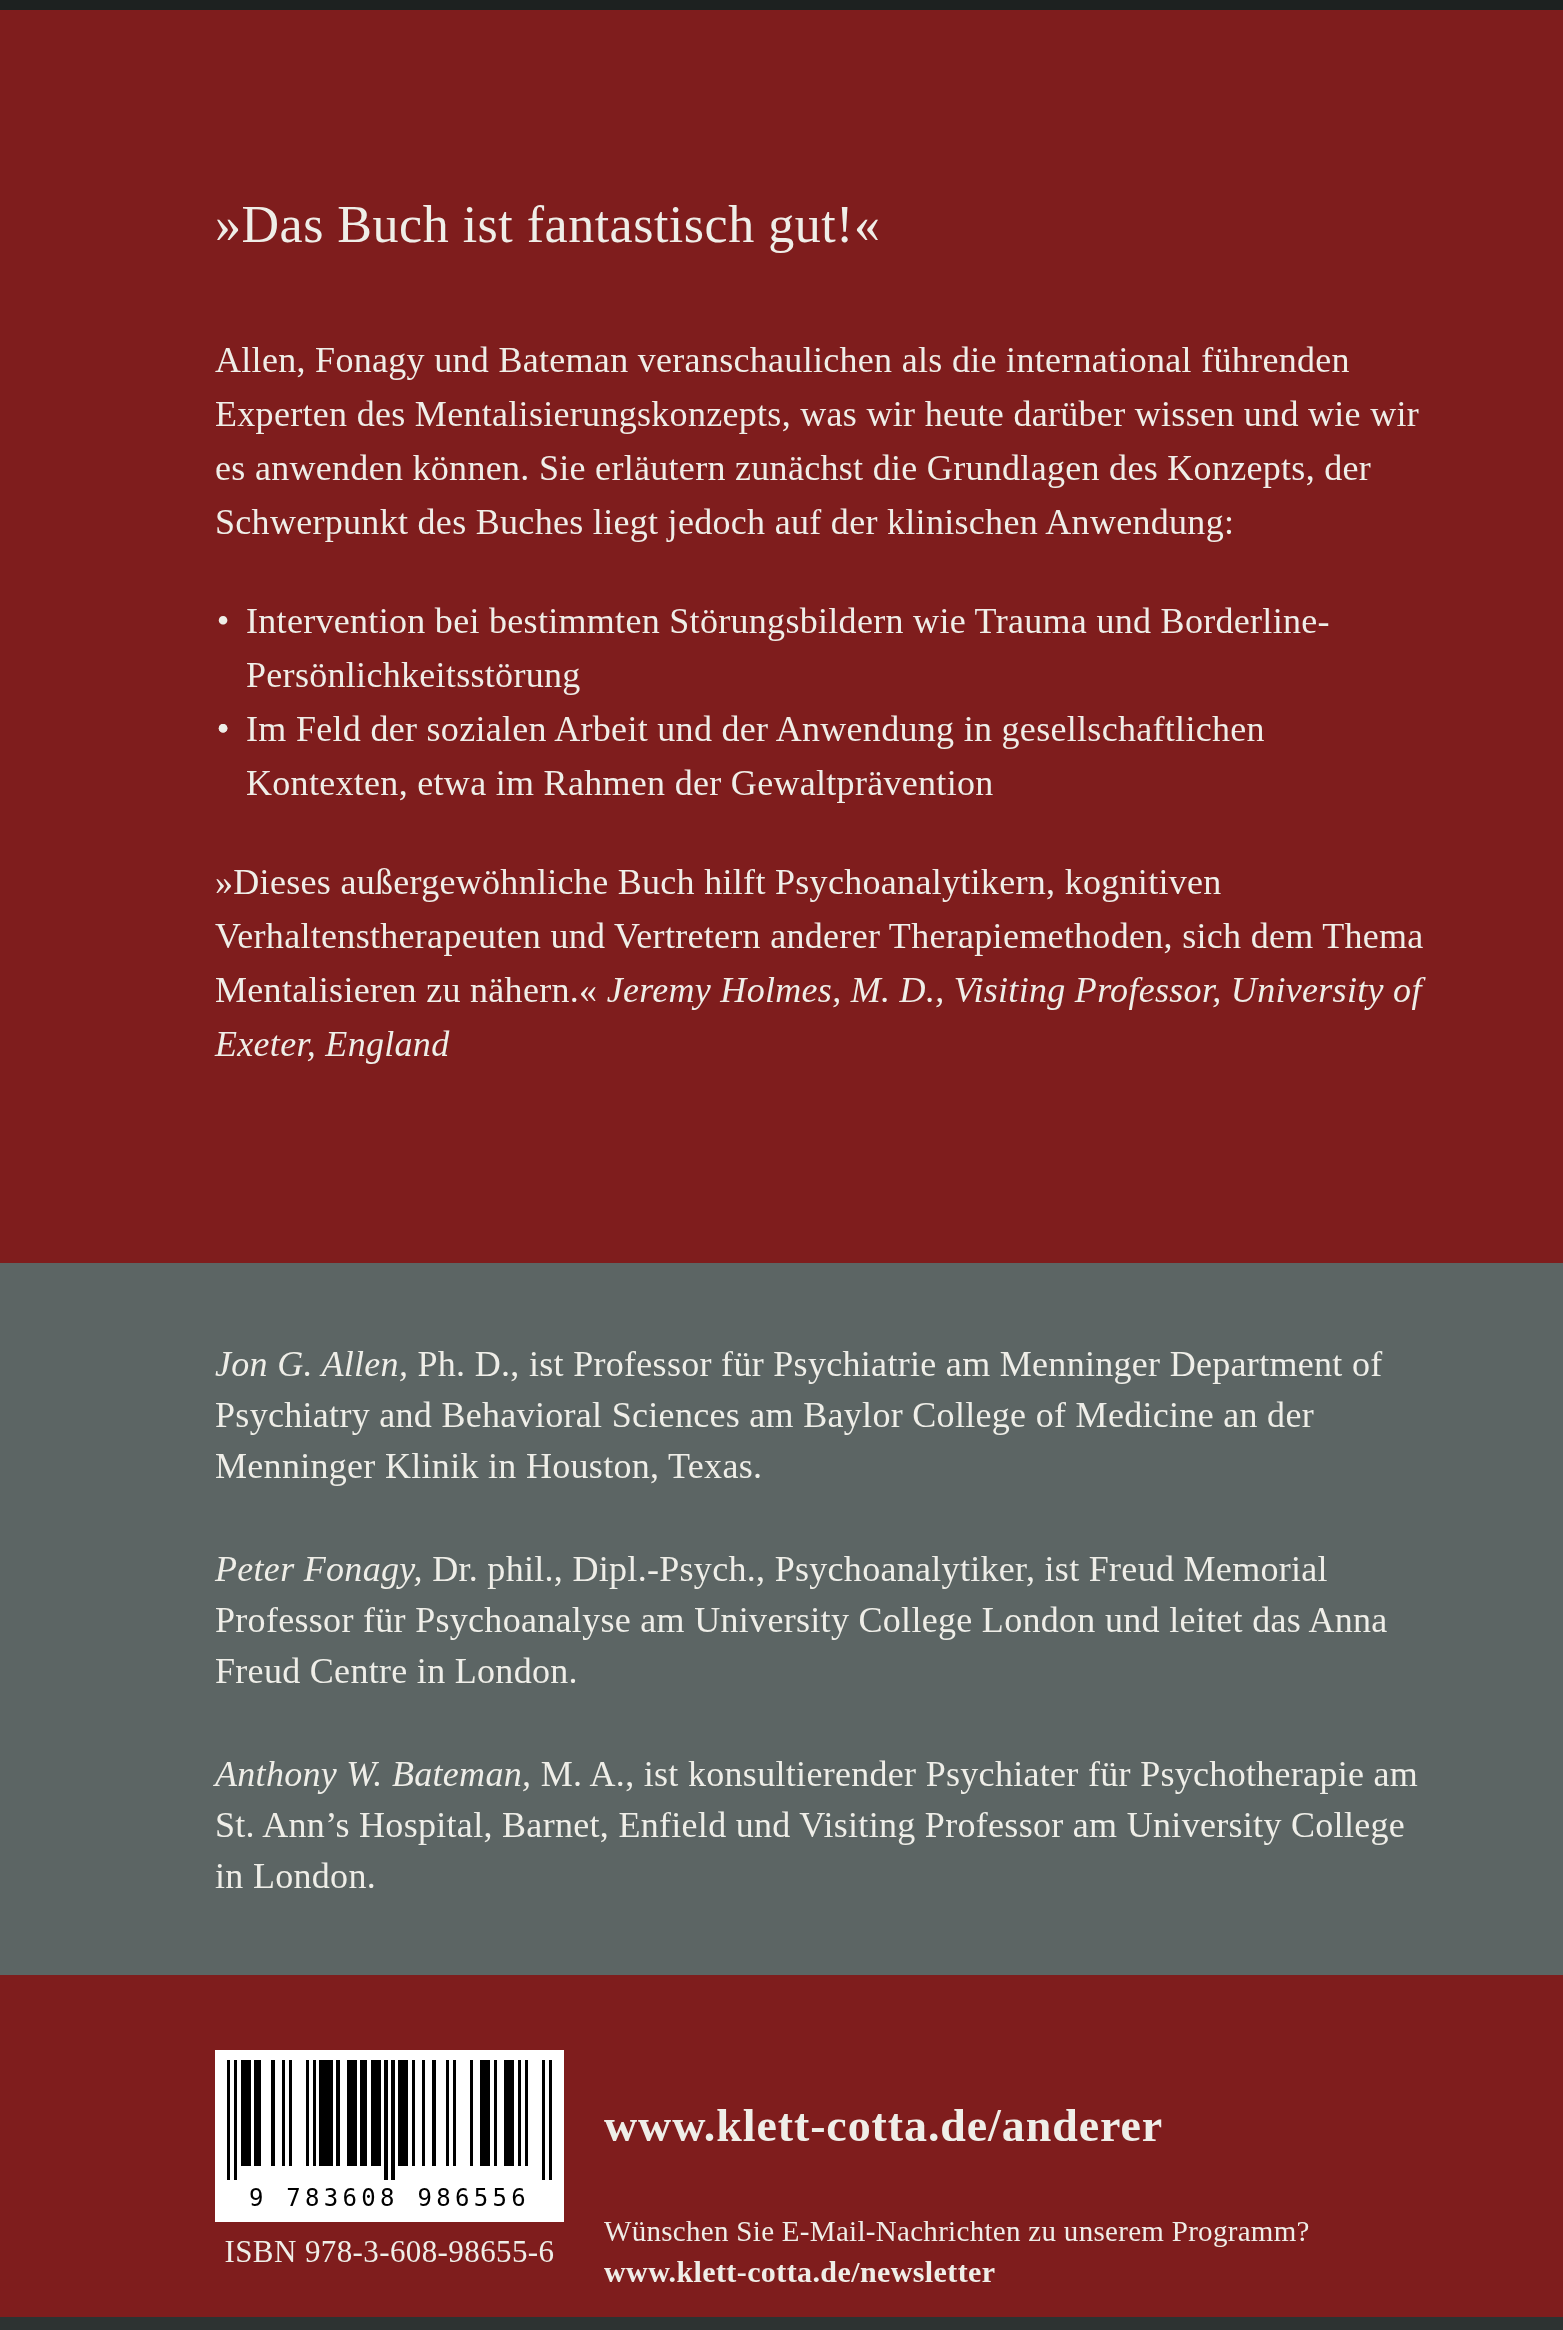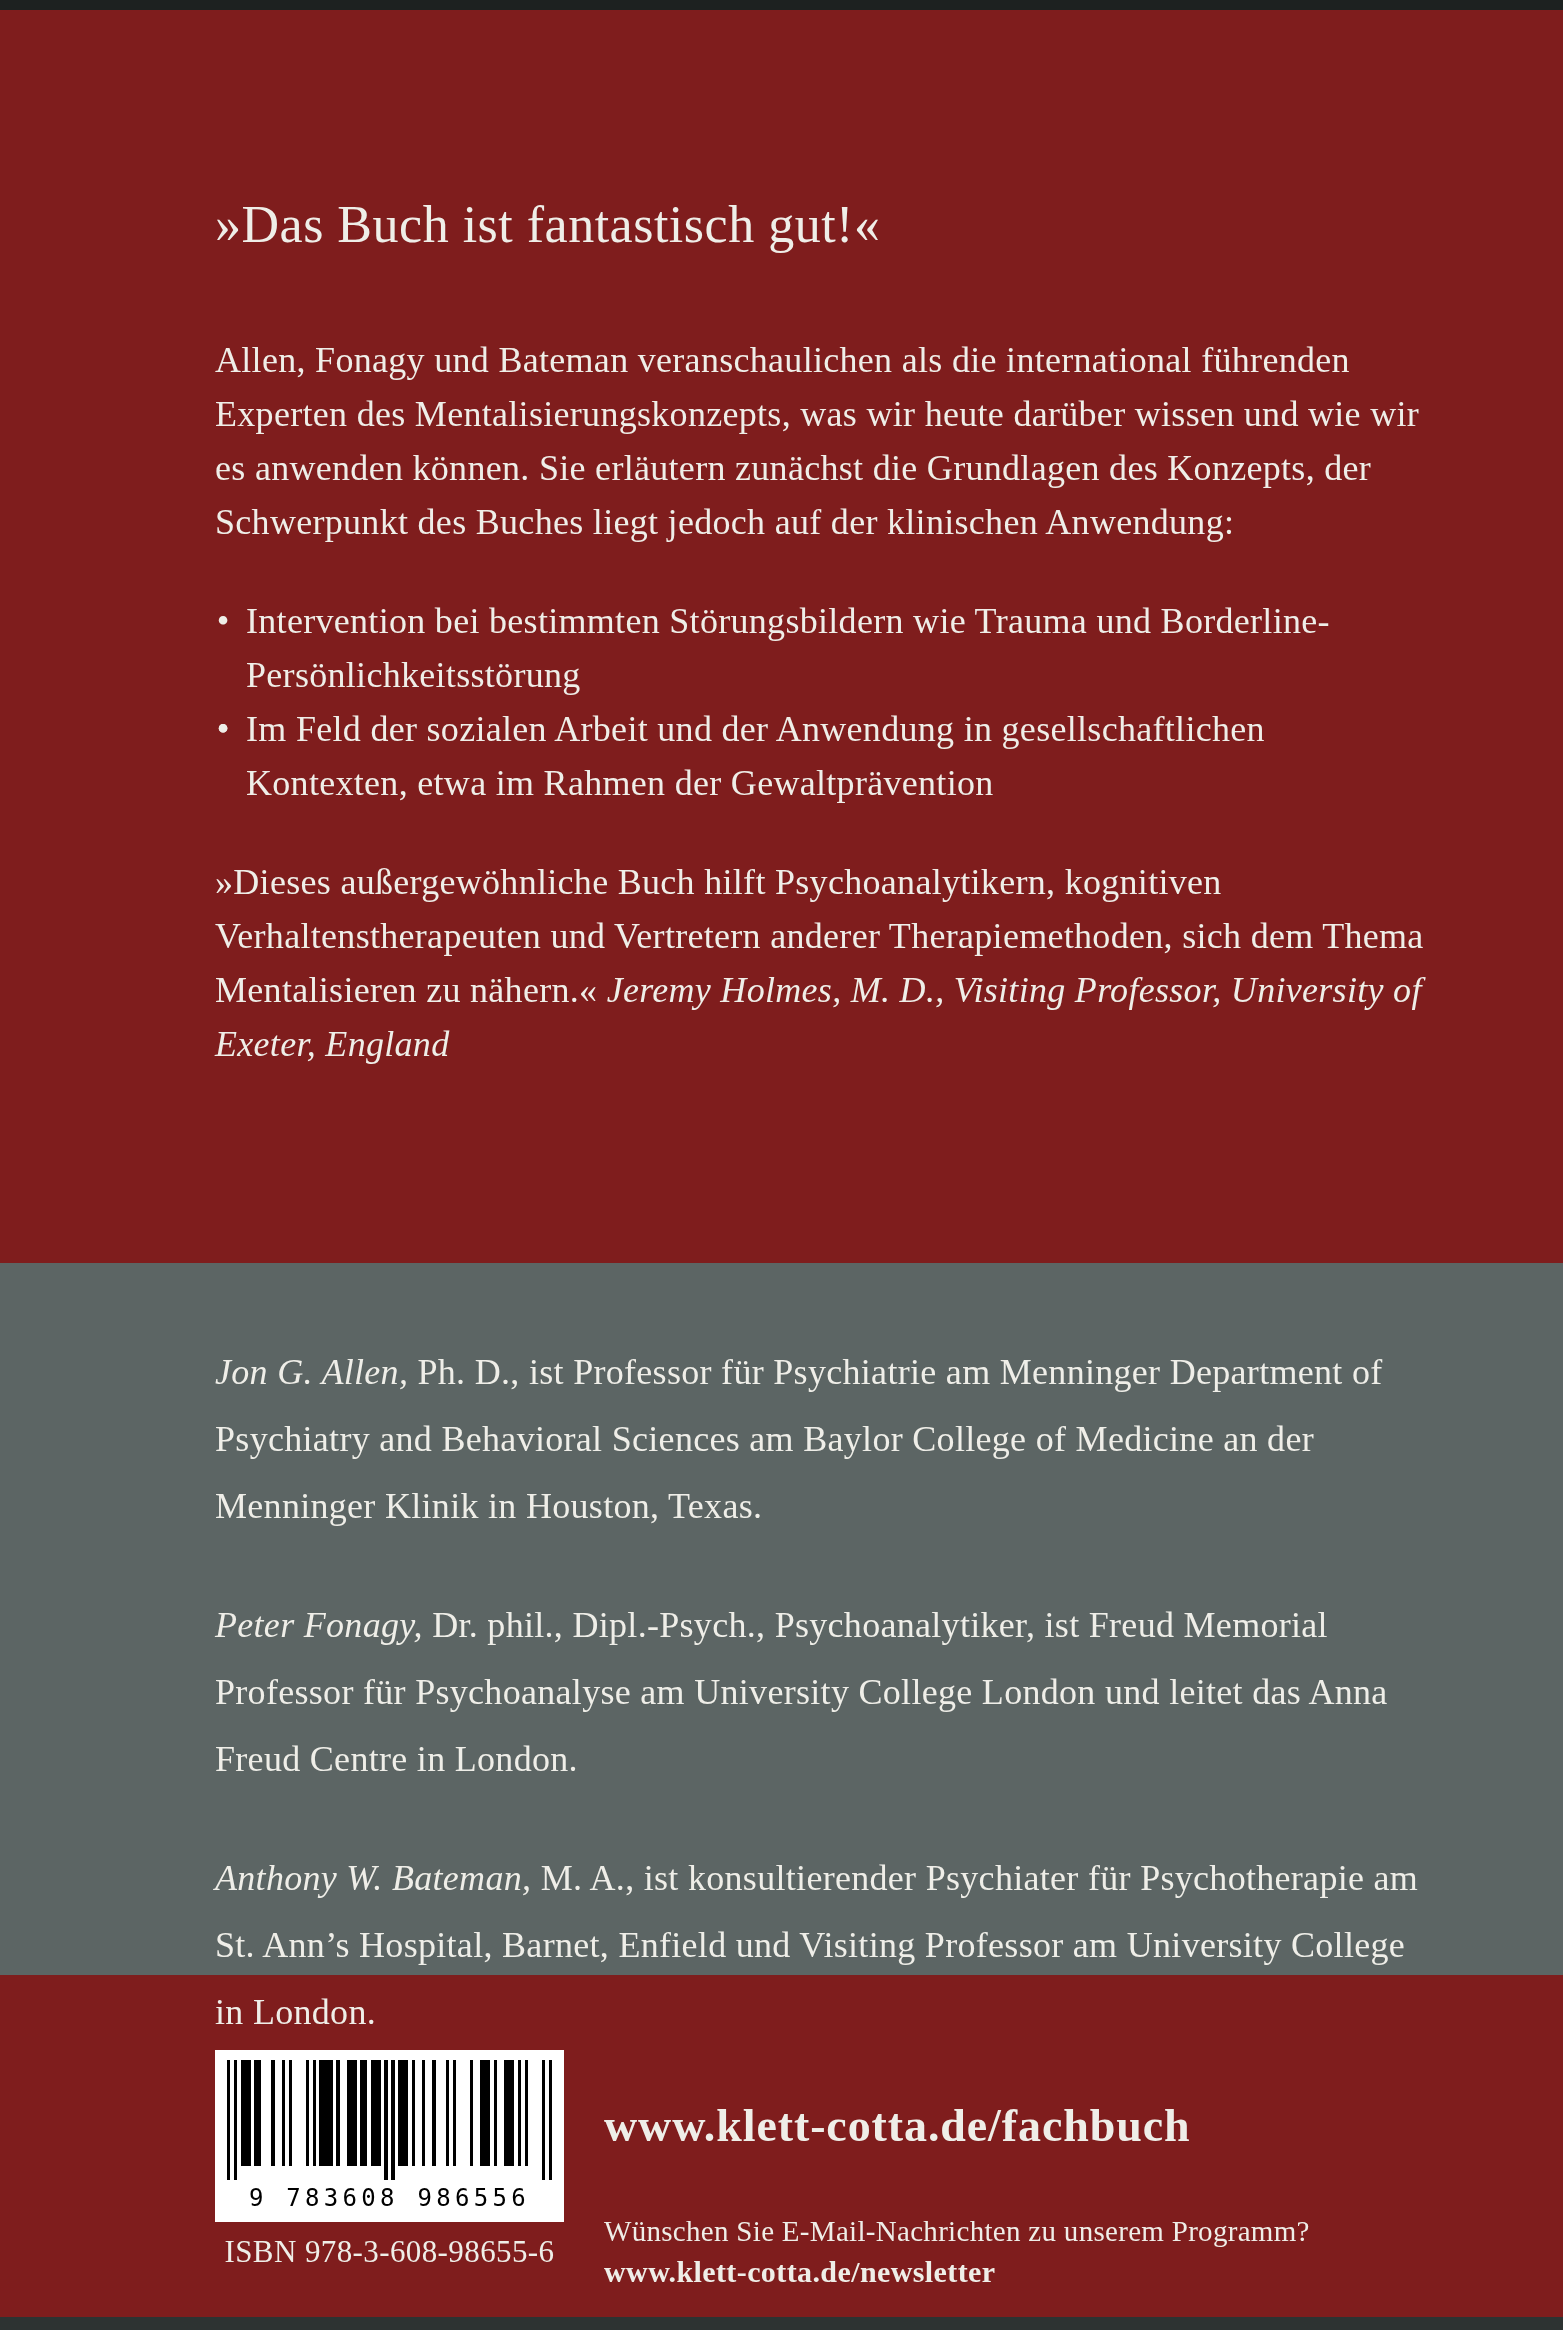--- a/index.html
+++ b/index.html
@@ -51,21 +51,21 @@
   .italic { font-style: italic; }
 
   
   .section-authors {
     height: 712px;
     background: #5c6564;
     padding: 76px 129px 0 215px;
   }
   .author-par {
     font-size: 36px;
-    line-height: 67px;
+    line-height: 51px;
     letter-spacing: 0.3px;
   }
   .author-par + .author-par { margin-top: 52px; }
 
   
   .section-footer {
     height: 365px;
     padding: 75px 129px 0 215px;
     display: flex;
     gap: 40px;
@@ -198,21 +198,21 @@
             <rect x="85" y="0" width="1" height="62"></rect>
             <rect x="87" y="0" width="1" height="62"></rect>
           </g>
         </svg>
         <div class="barcode-digits">9 783608 986556</div>
       </div>
       <div class="isbn-line">ISBN 978-3-608-98655-6</div>
     </div>
 
     <div class="footer-right">
-      <div class="url-main">www.klett-cotta.de/fachbuch</div>
+      <div class="url-main">www.klett-cotta.de/anderer</div>
       <div class="newsletter-q">Wünschen Sie E-Mail-Nachrichten zu unserem Programm?</div>
       <div class="url-newsletter">www.klett-cotta.de/newsletter</div>
     </div>
   </section>
 
   <div class="bottom-strip"></div>
 </div>
 
 
 </body></html>

